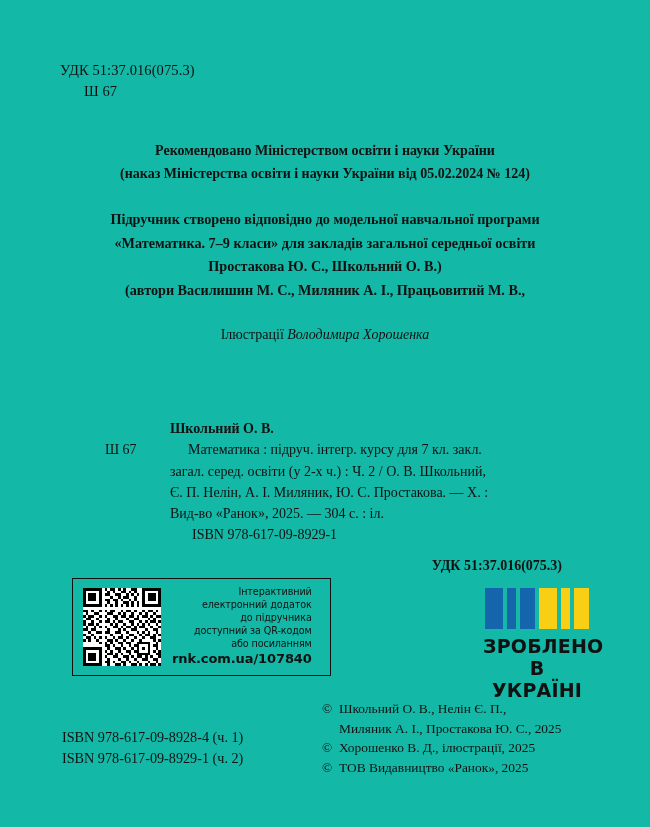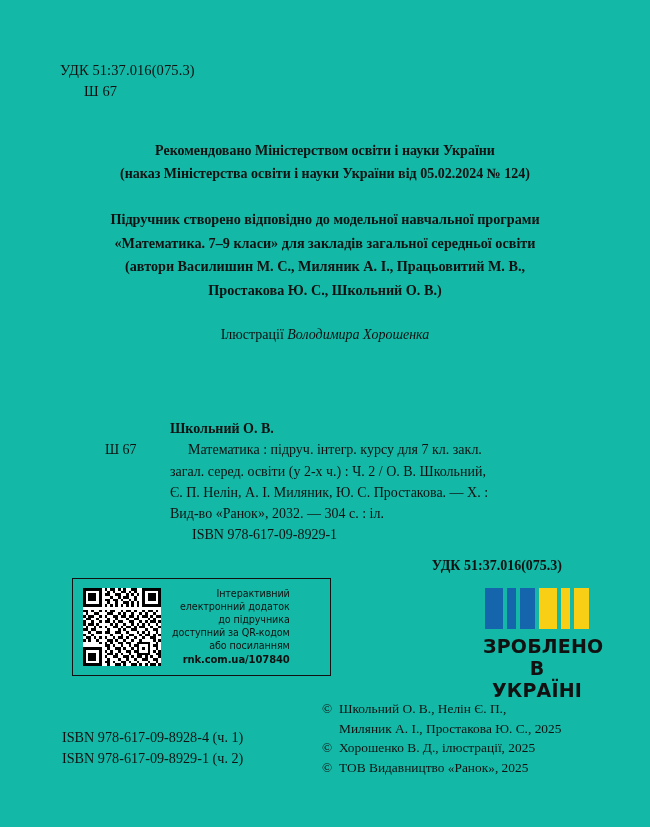--- a/index.html
+++ b/index.html
@@ -137,21 +137,21 @@
     margin-left: 11px;
     font-family: "DejaVu Sans", "Liberation Sans", sans-serif;
     font-size: 9.6px;
     line-height: 1.345;
     color: #111111;
     letter-spacing: -0.1px;
     text-align: right;
   }
   .qr-text .url {
     font-weight: bold;
-    font-size: 10px;
+    font-size: 13px;
     letter-spacing: -0.1px;
   }
 
   
   .ua-badge {
     position: absolute;
     left: 483px;
     top: 588px;
     width: 108px;
     text-align: center;
@@ -223,36 +223,36 @@
   </div>
 
   <div class="rec-block">
     <div>Рекомендовано Міністерством освіти і науки України</div>
     <div>(наказ Міністерства освіти і науки України від 05.02.2024 № 124)</div>
   </div>
 
   <div class="program-block">
     <div>Підручник створено відповідно до модельної навчальної програми</div>
     <div>«Математика. 7–9 класи» для закладів загальної середньої освіти</div>
+    <div>Простакова Ю. С., Школьний О. В.)</div>
     <div>(автори Василишин М. С., Миляник А. І., Працьовитий М. В.,</div>
-    <div>Простакова Ю. С., Школьний О. В.)</div>
   </div>
 
   <div class="illustrator-block">
     <span>Ілюстрації </span><span class="name">Володимира Хорошенка</span>
   </div>
 
   <div class="biblio">
     <div class="biblio-author">Школьний О. В.</div>
     <div class="biblio-body">
       <span class="biblio-shelf">Ш 67</span>
       <div class="first-line">Математика : підруч. інтегр. курсу для 7 кл. закл.</div>
       <div>загал. серед. освіти (у 2-х ч.) : Ч. 2 / О. В. Школьний,</div>
       <div>Є. П. Нелін, А. І. Миляник, Ю. С. Простакова. — Х. :</div>
-      <div>Вид-во «Ранок», 2032. — 304 с. : іл.</div>
+      <div>Вид-во «Ранок», 2025. — 304 с. : іл.</div>
     </div>
     <div class="biblio-isbn">ISBN  978-617-09-8929-1</div>
     <div class="udk-bottom">УДК 51:37.016(075.3)</div>
   </div>
 
   <div class="qr-box">
     <svg class="qr-code" viewBox="0 0 29 29" shape-rendering="crispEdges" aria-hidden="true">
       <rect width="29" height="29" fill="#ffffff"></rect>
       <g fill="#000000">
 

